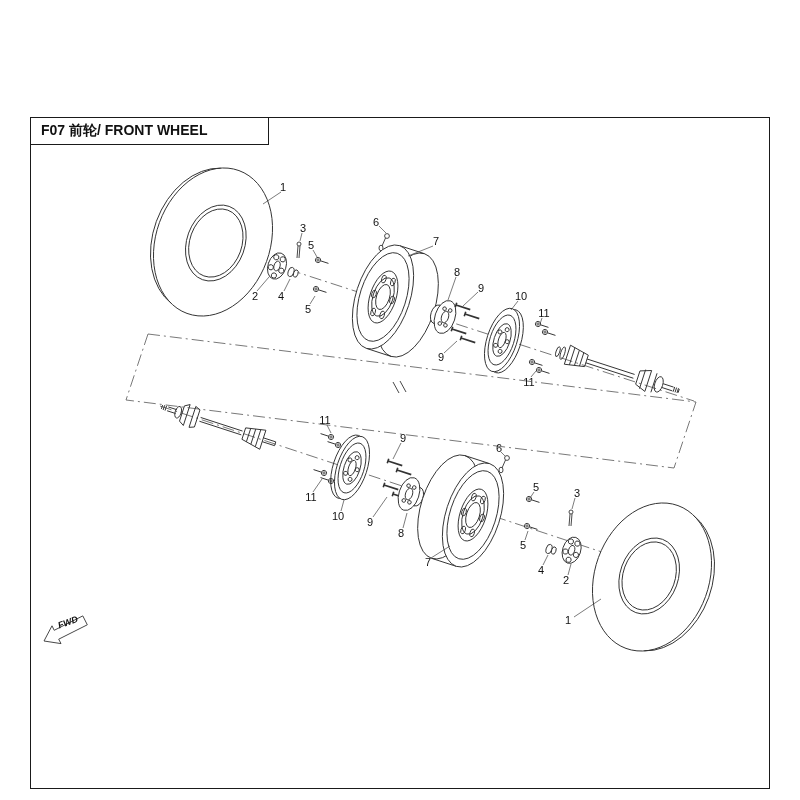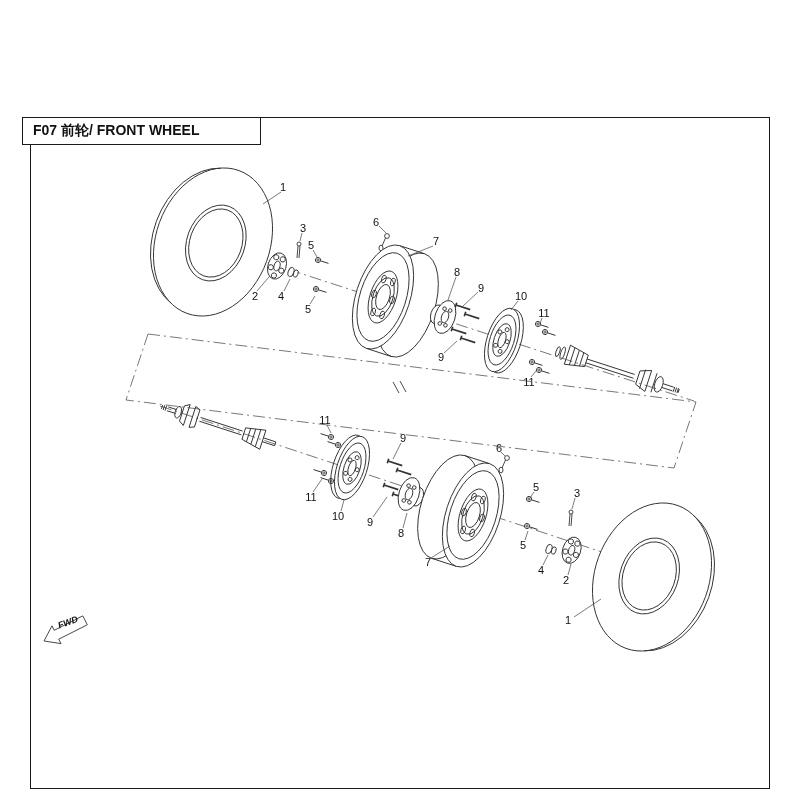--- a/index.html
+++ b/index.html
@@ -1,18 +1,18 @@
 <!DOCTYPE html>
 <html><head>
 <meta charset="utf-8">
 <style>
   html,body{margin:0;padding:0;background:#fff;}
   .page{position:relative;width:800px;height:800px;background:#fff;font-family:"Liberation Sans",sans-serif;overflow:hidden;}
   .frame{position:absolute;left:30px;top:117px;width:740px;height:672px;border:1px solid #1a1a1a;box-sizing:border-box;background:#fff;}
-  .title-box{position:absolute;left:22px;top:117px;width:239px;height:28px;border:1px solid #1a1a1a;box-sizing:border-box;display:flex;align-items:center;padding:0 10px;background:#fff;z-index:2;}
+  .title-box{position:absolute;left:30px;top:117px;width:239px;height:28px;border:1px solid #1a1a1a;box-sizing:border-box;display:flex;align-items:center;padding:0 10px;background:#fff;z-index:2;}
   .title-box span{font-size:14px;font-weight:bold;color:#111;white-space:nowrap;}
   svg.diagram{position:absolute;left:0;top:0;z-index:1;}
   .part{stroke:#333;stroke-width:0.9;fill:none;}
   .partw{stroke:#333;stroke-width:0.9;fill:#fff;}
   .cl{stroke:#555;stroke-width:0.8;fill:none;stroke-dasharray:12 4 2 4;}
   .ldr{stroke:#444;stroke-width:0.7;}
   .co text{fill:#111;stroke:none;font-size:11px;font-family:"Liberation Sans",sans-serif;text-anchor:middle;}
   .fwd-text{fill:#111;stroke:none;font-size:9px;font-style:italic;font-weight:bold;text-anchor:middle;}
 </style>
 </head>

